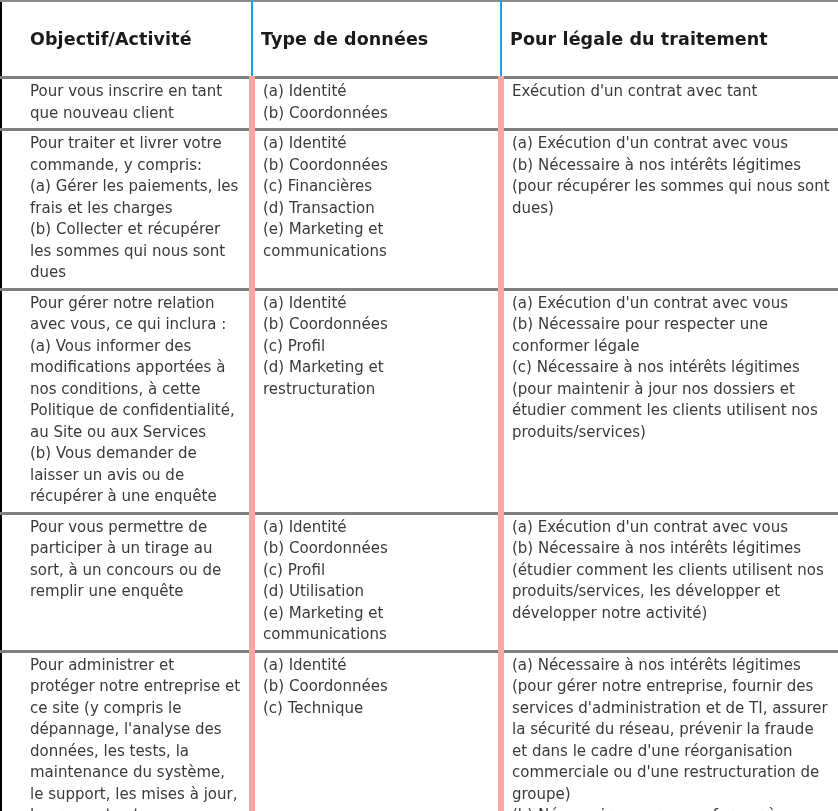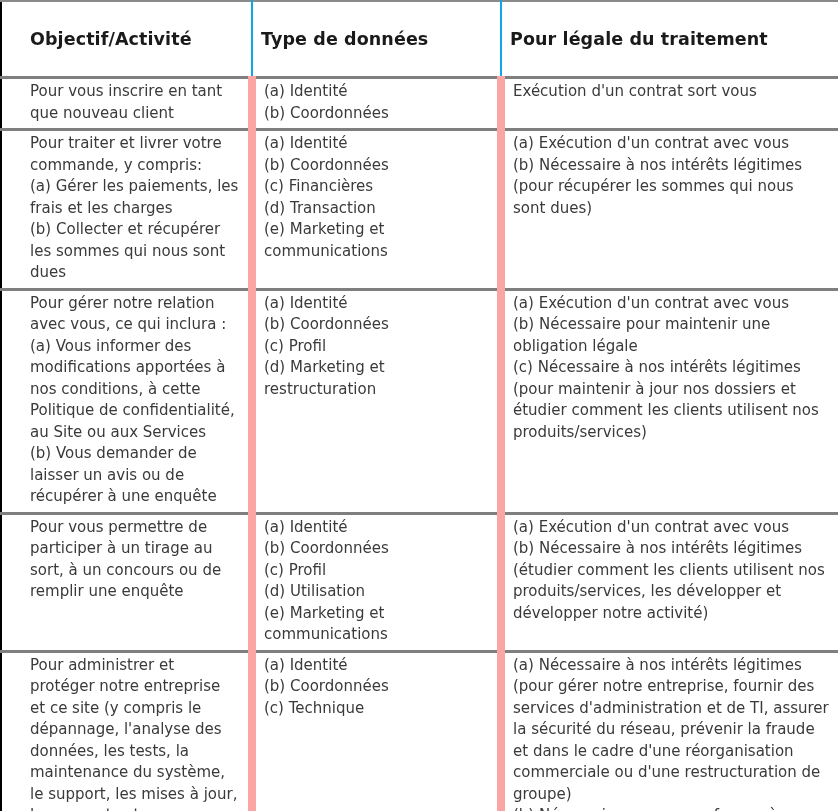--- a/index.html
+++ b/index.html
@@ -21,21 +21,21 @@
     text-align: left;
     vertical-align: middle;
     height: 74px;
     padding: 0 8px;
     font-size: 17.5px;
     color: #1a1a1a;
     font-weight: bold;
     letter-spacing: 0.1px;
   }
   .policy-table td {
-    border-left: 8px solid #fca5a5;
+    border-left: 6px solid #fca5a5;
     border-top: 3px solid #7f7f7f;
     vertical-align: top;
     padding: 2px 8px 4px 8px;
     font-size: 15px;
     line-height: 21.5px;
     color: #3a3a3a;
   }
   .policy-table th:first-child,
   .policy-table td:first-child { border-left: none; padding-left: 28px; }
   .seg { margin: 0; }
@@ -59,21 +59,21 @@
   <tbody>
       <tr>
         <td>
           <div class="seg">Pour vous inscrire en tant que nouveau client</div>
         </td>
         <td>
           <div class="seg">(a) Identité</div>
           <div class="seg">(b) Coordonnées</div>
         </td>
         <td>
-          <div class="seg">Exécution d'un contrat sort vous</div>
+          <div class="seg">Exécution d'un contrat avec tant</div>
         </td>
       </tr>
       <tr>
         <td>
           <div class="seg">Pour traiter et livrer votre commande, y compris:</div>
           <div class="seg">(a) Gérer les paiements, les frais et les charges</div>
           <div class="seg">(b) Collecter et récupérer les sommes qui nous sont dues</div>
         </td>
         <td>
           <div class="seg">(a) Identité</div>
@@ -94,21 +94,21 @@
           <div class="seg">(b) Vous demander de laisser un avis ou de récupérer à une enquête</div>
         </td>
         <td>
           <div class="seg">(a) Identité</div>
           <div class="seg">(b) Coordonnées</div>
           <div class="seg">(c) Profil</div>
           <div class="seg">(d) Marketing et restructuration</div>
         </td>
         <td>
           <div class="seg">(a) Exécution d'un contrat avec vous</div>
-          <div class="seg">(b) Nécessaire pour maintenir une obligation légale</div>
+          <div class="seg">(b) Nécessaire pour respecter une conformer légale</div>
           <div class="seg">(c) Nécessaire à nos intérêts légitimes (pour maintenir à jour nos dossiers et étudier comment les clients utilisent nos produits/services)</div>
         </td>
       </tr>
       <tr>
         <td>
           <div class="seg">Pour vous permettre de participer à un tirage au sort, à un concours ou de remplir une enquête</div>
         </td>
         <td>
           <div class="seg">(a) Identité</div>
           <div class="seg">(b) Coordonnées</div>

